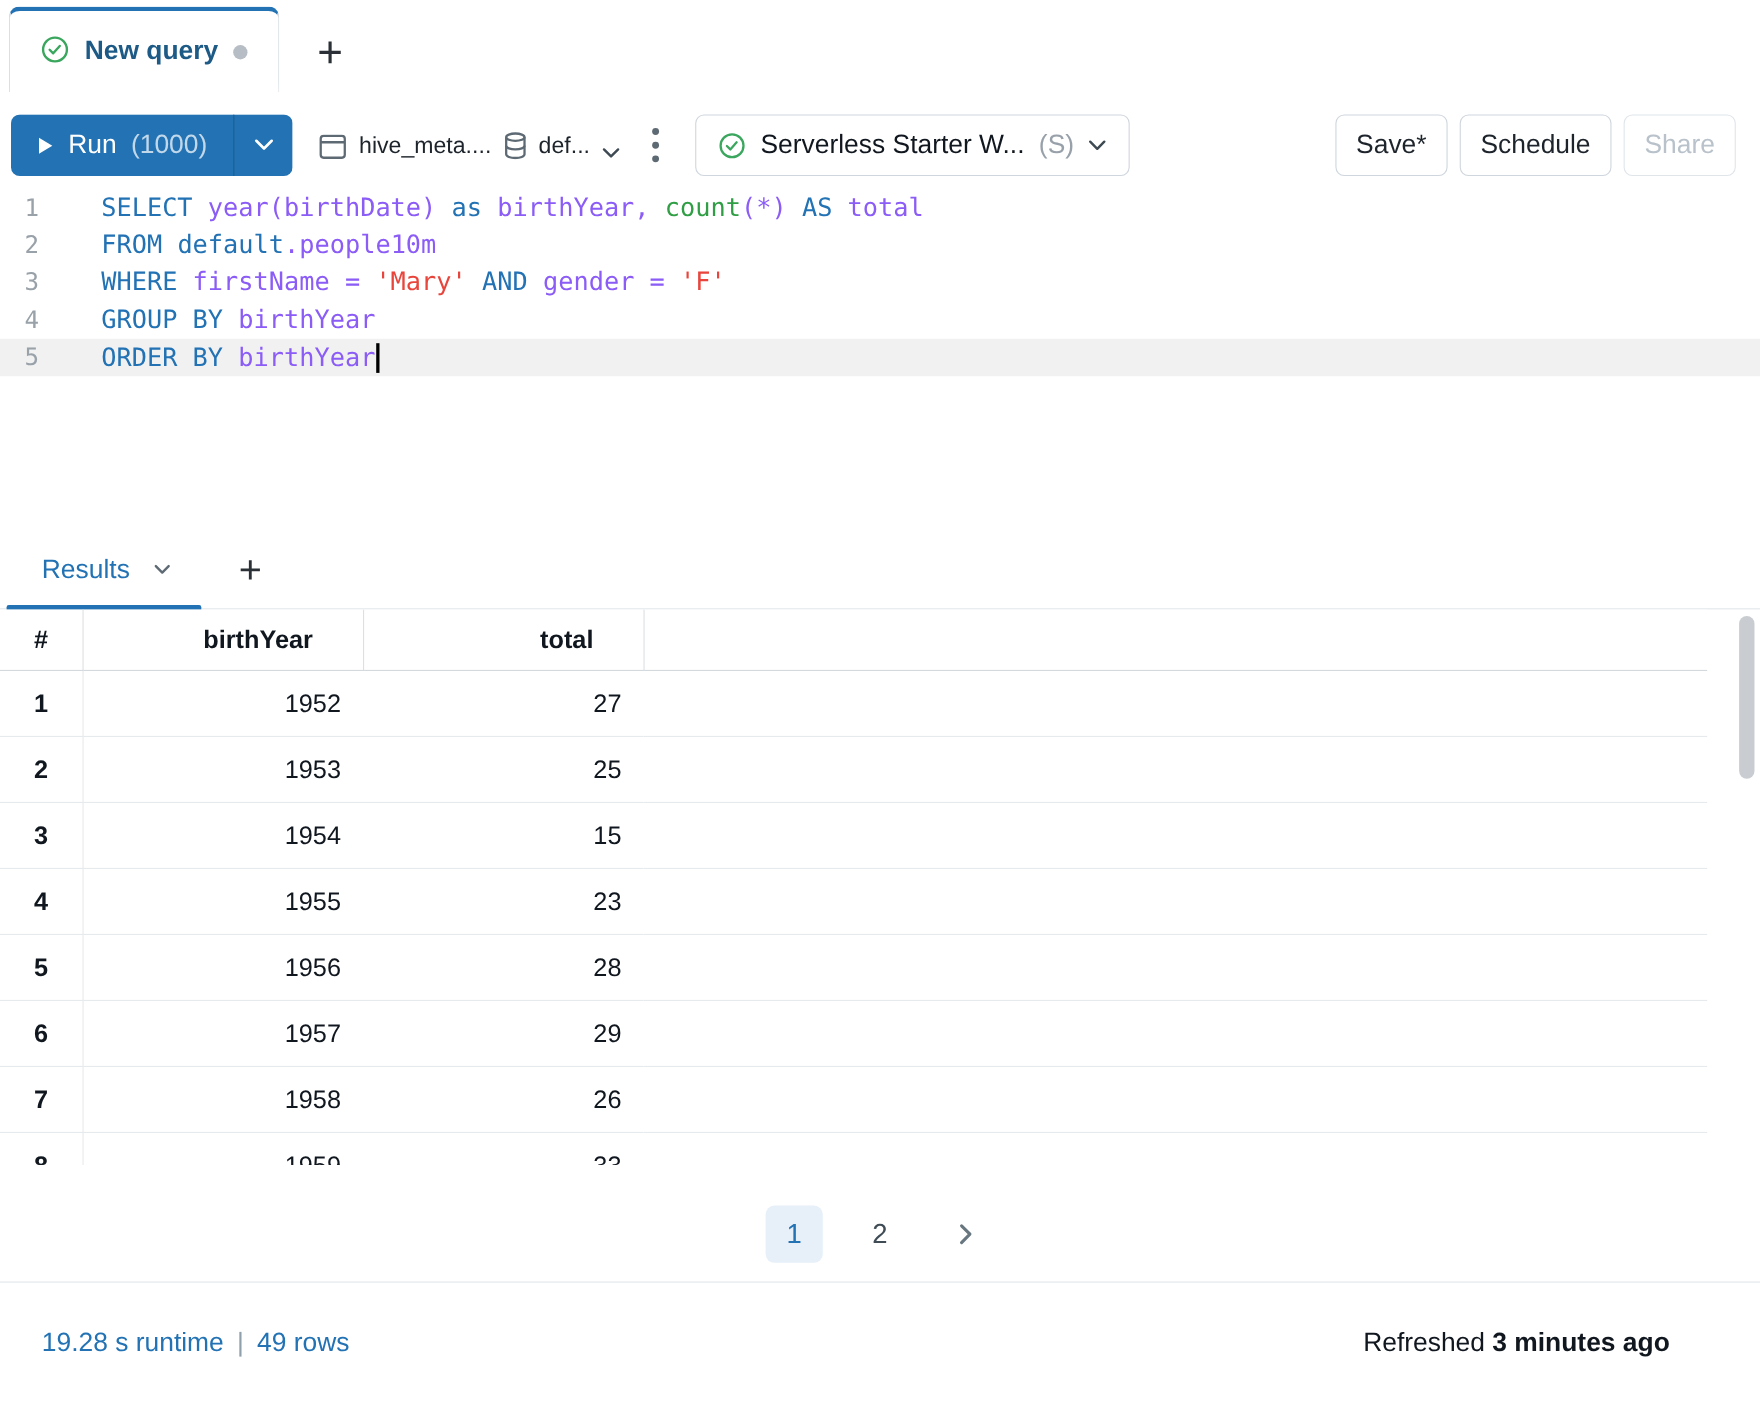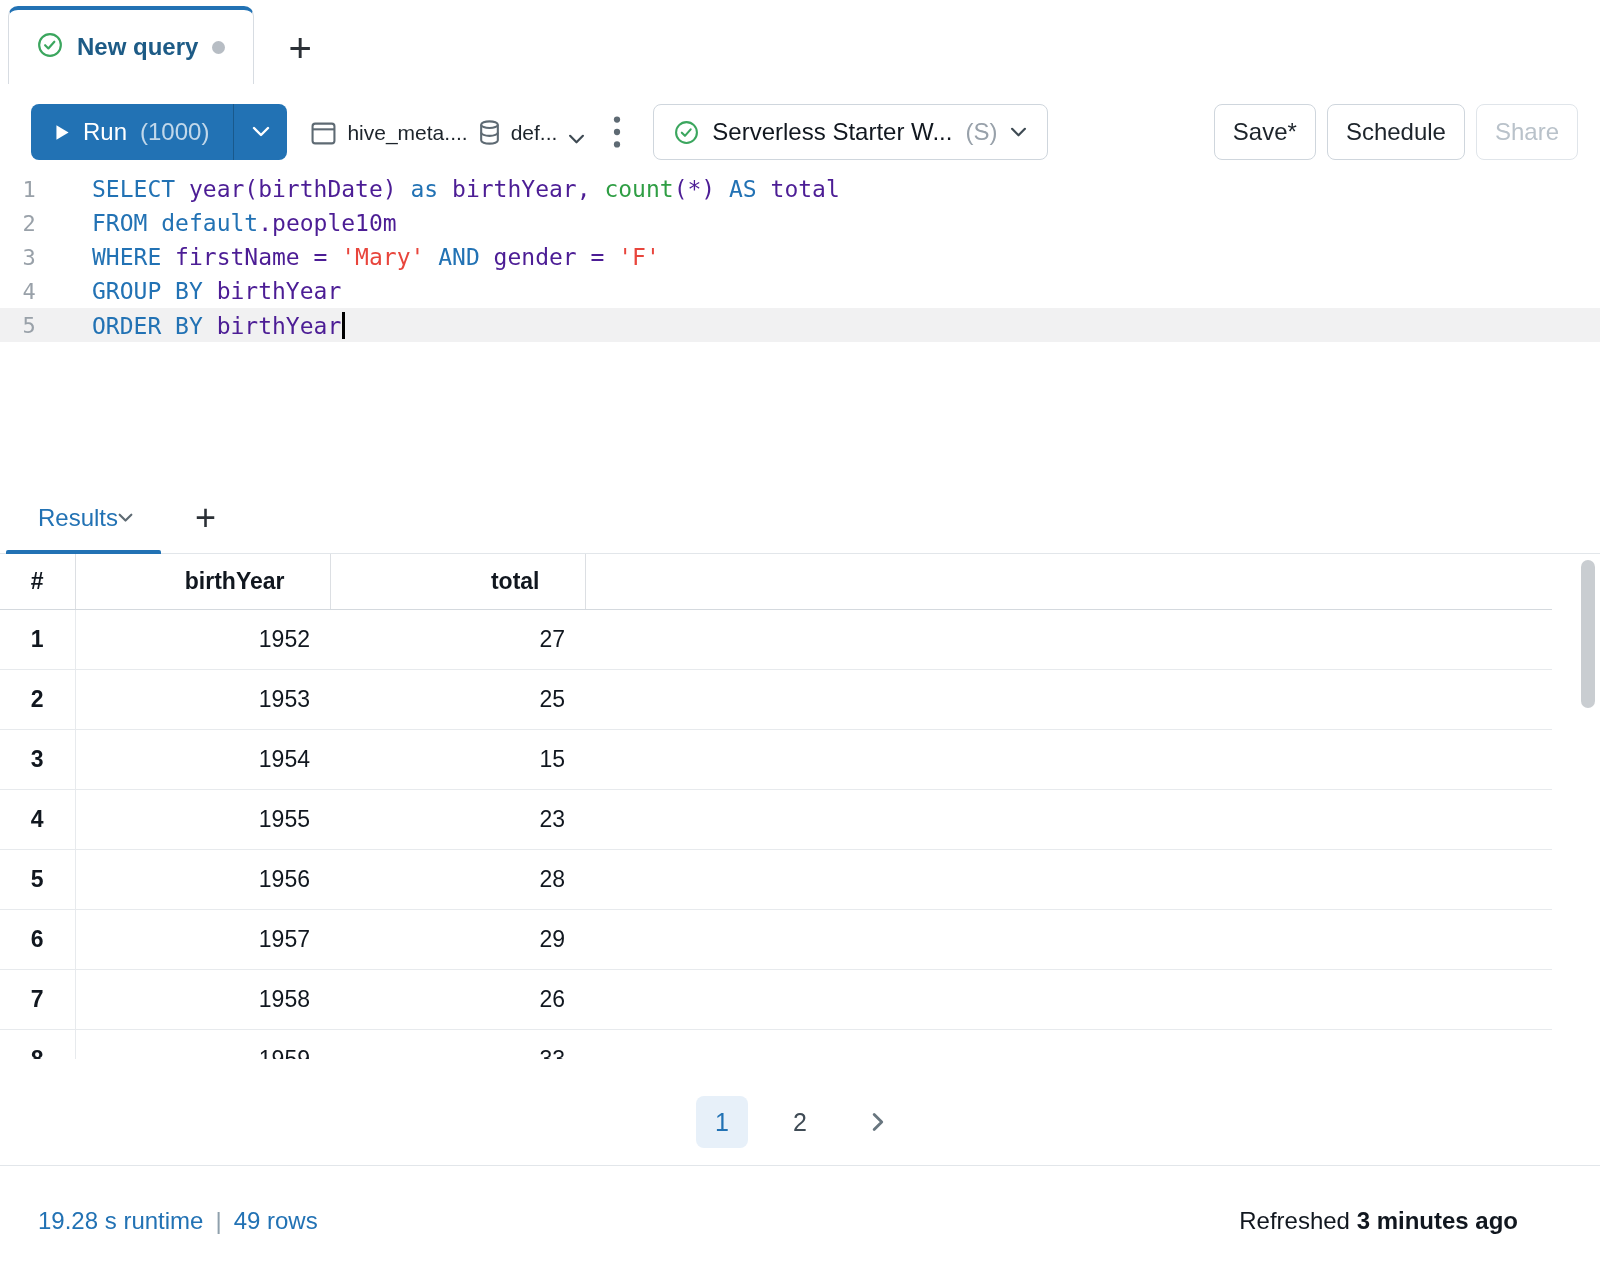--- a/index.html
+++ b/index.html
@@ -9,21 +9,21 @@
 
   
   .tabbar{display:flex;align-items:flex-end;height:84px;padding-left:8px;flex:none}
   .tab{height:78px;display:flex;align-items:center;gap:14px;padding:0 28px;border:1px solid #d7dce2;
        border-bottom:none;border-top:4px solid #2272b4;border-radius:10px 10px 0 0;cursor:pointer;background:#fff}
   .tab-label{font-size:24px;font-weight:600;color:#1d5b86}
   .dot{width:13px;height:13px;border-radius:50%;background:#b7bdc4}
   .tab-add{font-size:40px;font-weight:300;color:#2b3036;margin:0 0 16px 34px;cursor:pointer;line-height:1}
 
   
-  .toolbar{flex:none;display:flex;align-items:center;height:56px;margin:20px 22px 0 31px}
+  .toolbar{flex:none;display:flex;align-items:center;height:56px;margin:20px 22px 0 10px}
   .run-group{display:flex;height:56px;border-radius:8px;overflow:hidden;flex:none}
   .run-main{background:#2272b4;color:#fff;display:flex;align-items:center;gap:13px;padding:0 24px;
             font-size:24px;border:none;cursor:pointer;font-family:inherit}
   .run-limit{color:rgba(255,255,255,.72)}
   .run-caret{background:#2272b4;border:none;border-left:1px solid #19598c;width:54px;display:flex;
              align-items:center;justify-content:center;cursor:pointer;color:#fff}
   .ctx{display:flex;align-items:flex-end;gap:11px;margin-left:24px;font-size:21px;color:#1d242b;cursor:pointer}
   .ctx .icn{color:#5e6a73;display:flex;align-items:center}
   .chev{color:#3e4a53;display:flex;align-items:center}
   .kebab{margin-left:28px;background:none;border:none;cursor:pointer;display:flex;align-items:center}
@@ -37,27 +37,27 @@
   .btn-share{margin-left:11px;color:#b9c2ca;border-color:#e0e5ea;cursor:default}
 
   
   .editor{flex:none;height:322px;padding-top:12px;font-family:"DejaVu Sans Mono",monospace;font-size:23px}
   .code-line{display:flex;align-items:center;height:34px;width:100%}
   .ln{width:58px;text-align:center;color:#99a1a9;flex:none;font-size:22px}
   .code{margin-left:34px;white-space:pre}
   .tk-kw{color:#2272b4}
   .tk-fn{color:#2f9e44}
   .tk-str{color:#e8453c}
-  .tk-pl{color:#4c1d95}
+  .tk-pl{color:#8b5cf6}
   .code-line.current{background:#f1f1f2}
   .cursor{display:inline-block;width:3px;height:27px;background:#000;vertical-align:text-bottom;margin-left:1px}
 
   
   .results-bar{flex:none;position:relative;height:72px;display:flex;align-items:center;border-bottom:1px solid #e2e6ea}
-  .results-tab{position:relative;height:100%;display:flex;align-items:center;gap:0;
+  .results-tab{position:relative;height:100%;display:flex;align-items:center;gap:22px;
                padding:0 28px 0 38px;color:#2272b4;font-size:24px;cursor:pointer}
   .results-tab::after{content:"";position:absolute;left:6px;right:0;bottom:-1px;height:4px;background:#2272b4;border-radius:2px 2px 0 0}
   .results-tab .chev{color:#5e6a73}
   .results-add{margin-left:34px;font-size:36px;font-weight:300;color:#2b3036;cursor:pointer;line-height:1}
 
   
   .table-wrap{flex:none;position:relative;height:505px;overflow:hidden}
   table{border-collapse:collapse;table-layout:fixed;width:calc(100% - 48px)}
   col.c-num{width:75px} col.c-a{width:255px} col.c-b{width:255px}
   thead th{height:55px;border-bottom:1px solid #d4d9de;font-weight:600;font-size:23px;background:#fff}

